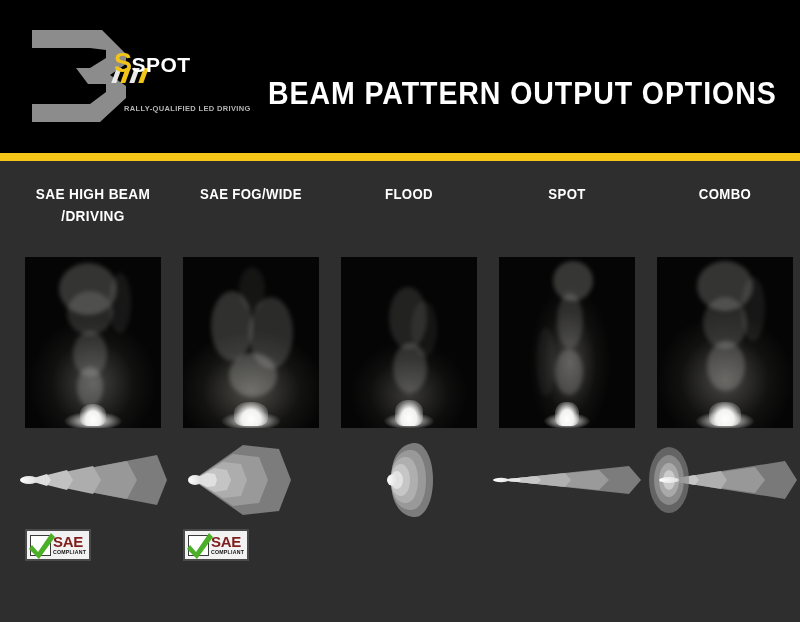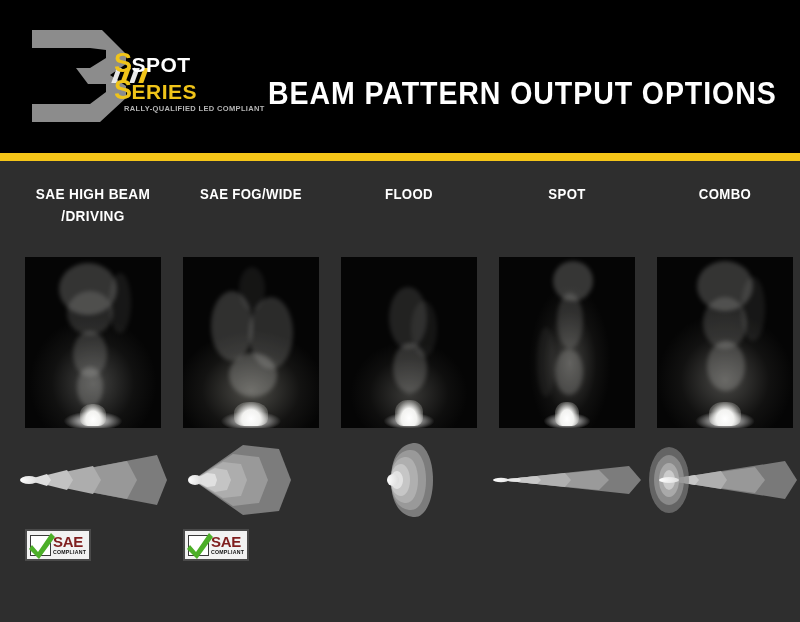--- a/index.html
+++ b/index.html
@@ -285,26 +285,23 @@
         <i></i>
           <i></i>
           <i></i>
           <i></i>
       </div>
 
       <div class="logo-stack">
         <div class="logo-line stage">
           <span class="word-cap">S</span><span class="word-rest">SPOT</span>
         </div>
-        <div class="logo-line series">
-          <span class="word-cap">S</span><span class="word-rest">ERIES</span>
-        </div>
-      </div>
-
-      <div class="logo-tagline">RALLY-QUALIFIED LED COMPLIANT</div>
+      </div>
+
+      <div class="logo-tagline">RALLY-QUALIFIED LED DRIVING</div>
     </div>
 
     <div class="poster-title">BEAM PATTERN OUTPUT OPTIONS</div>
   </div>
 
   <div class="yellow-bar"></div>
 
   <div class="columns">
 
     <div class="col col-0">

